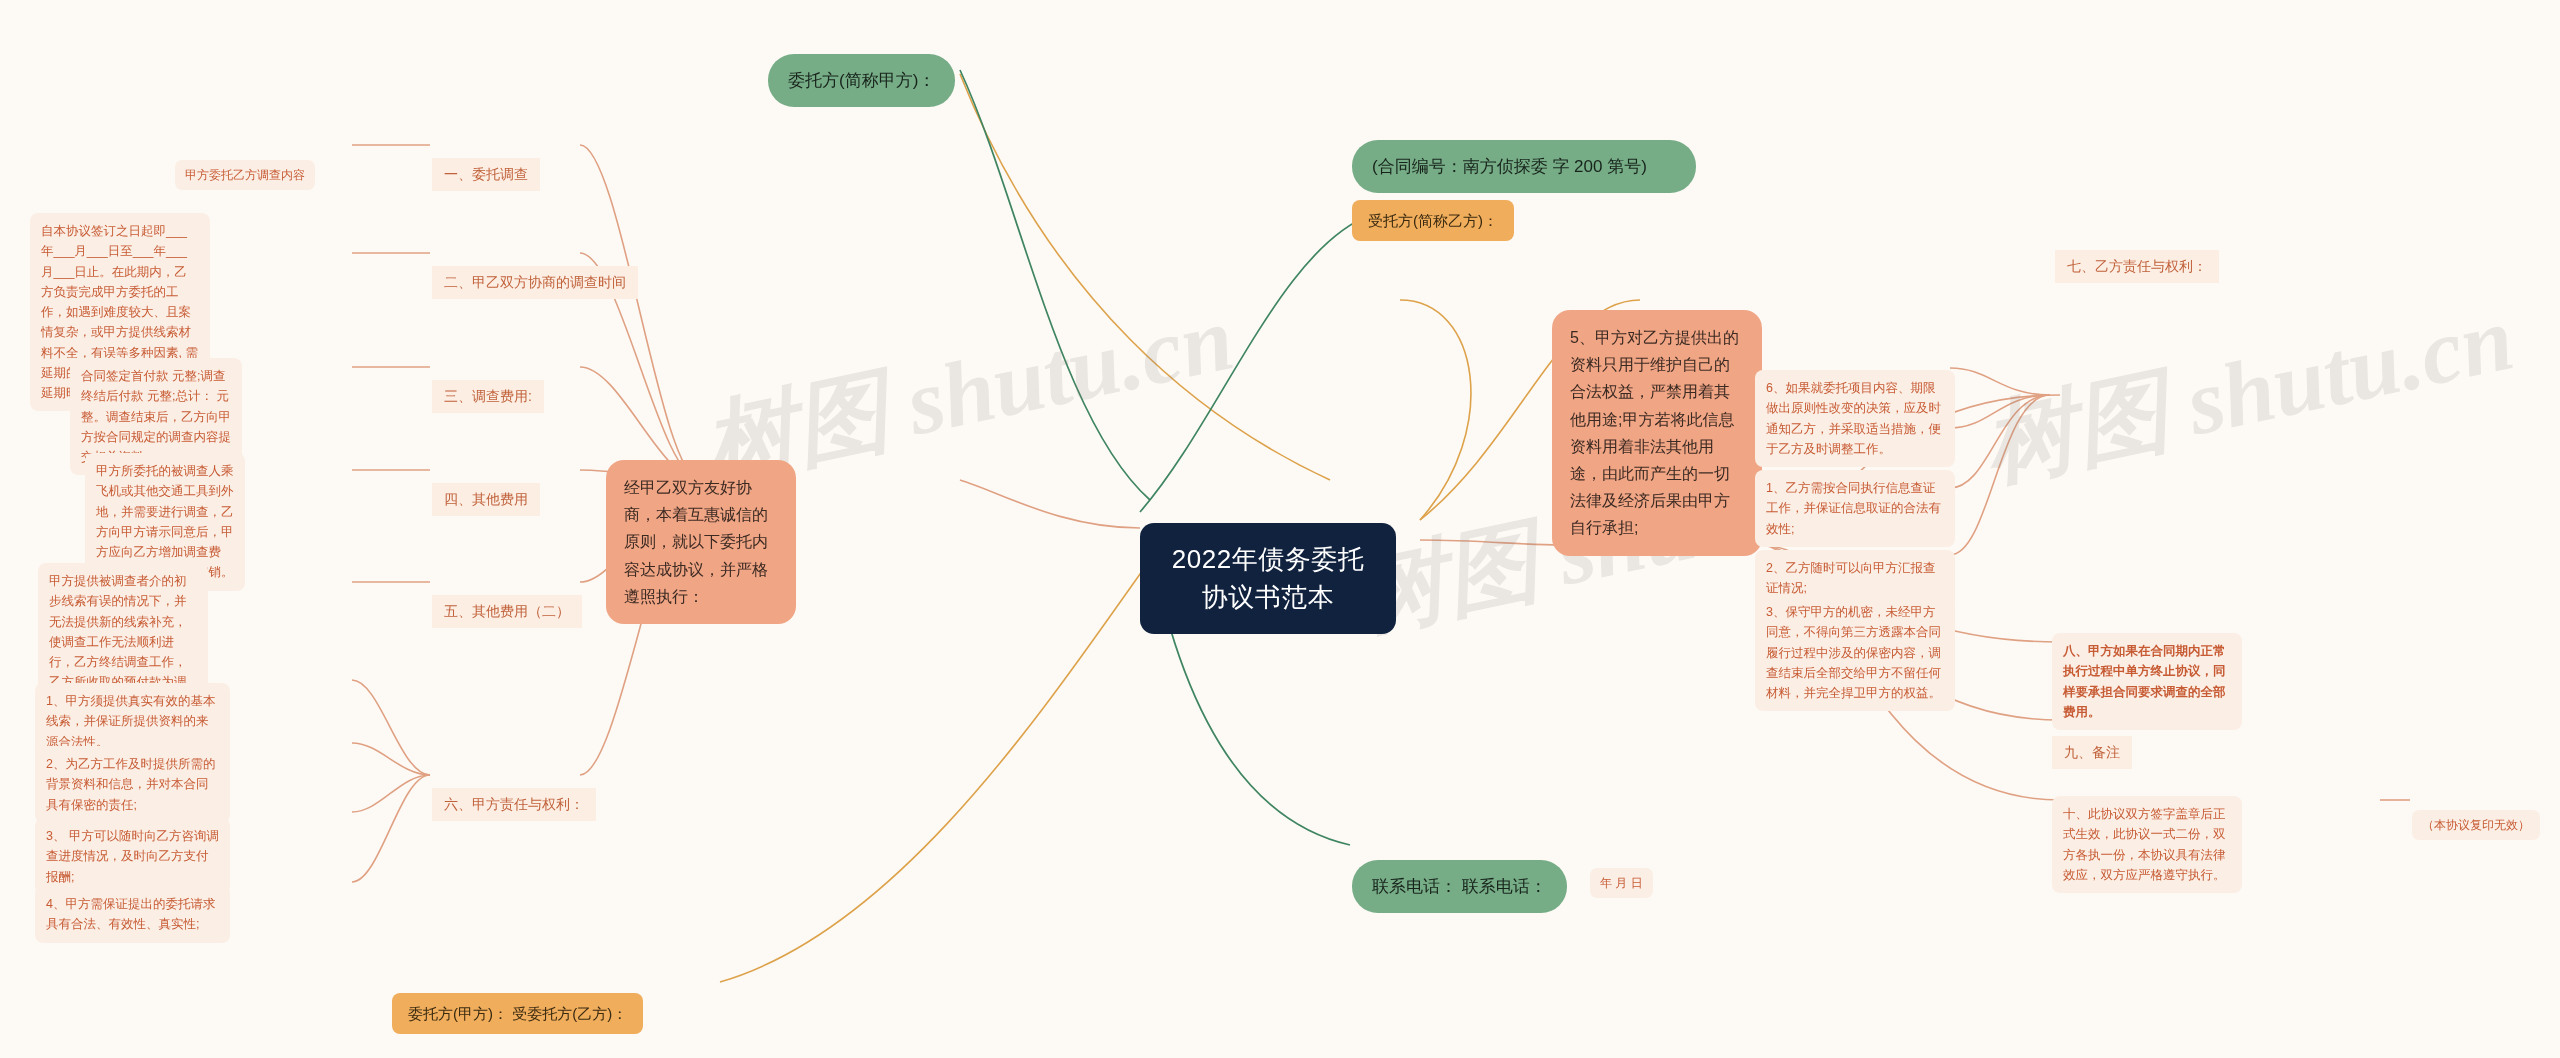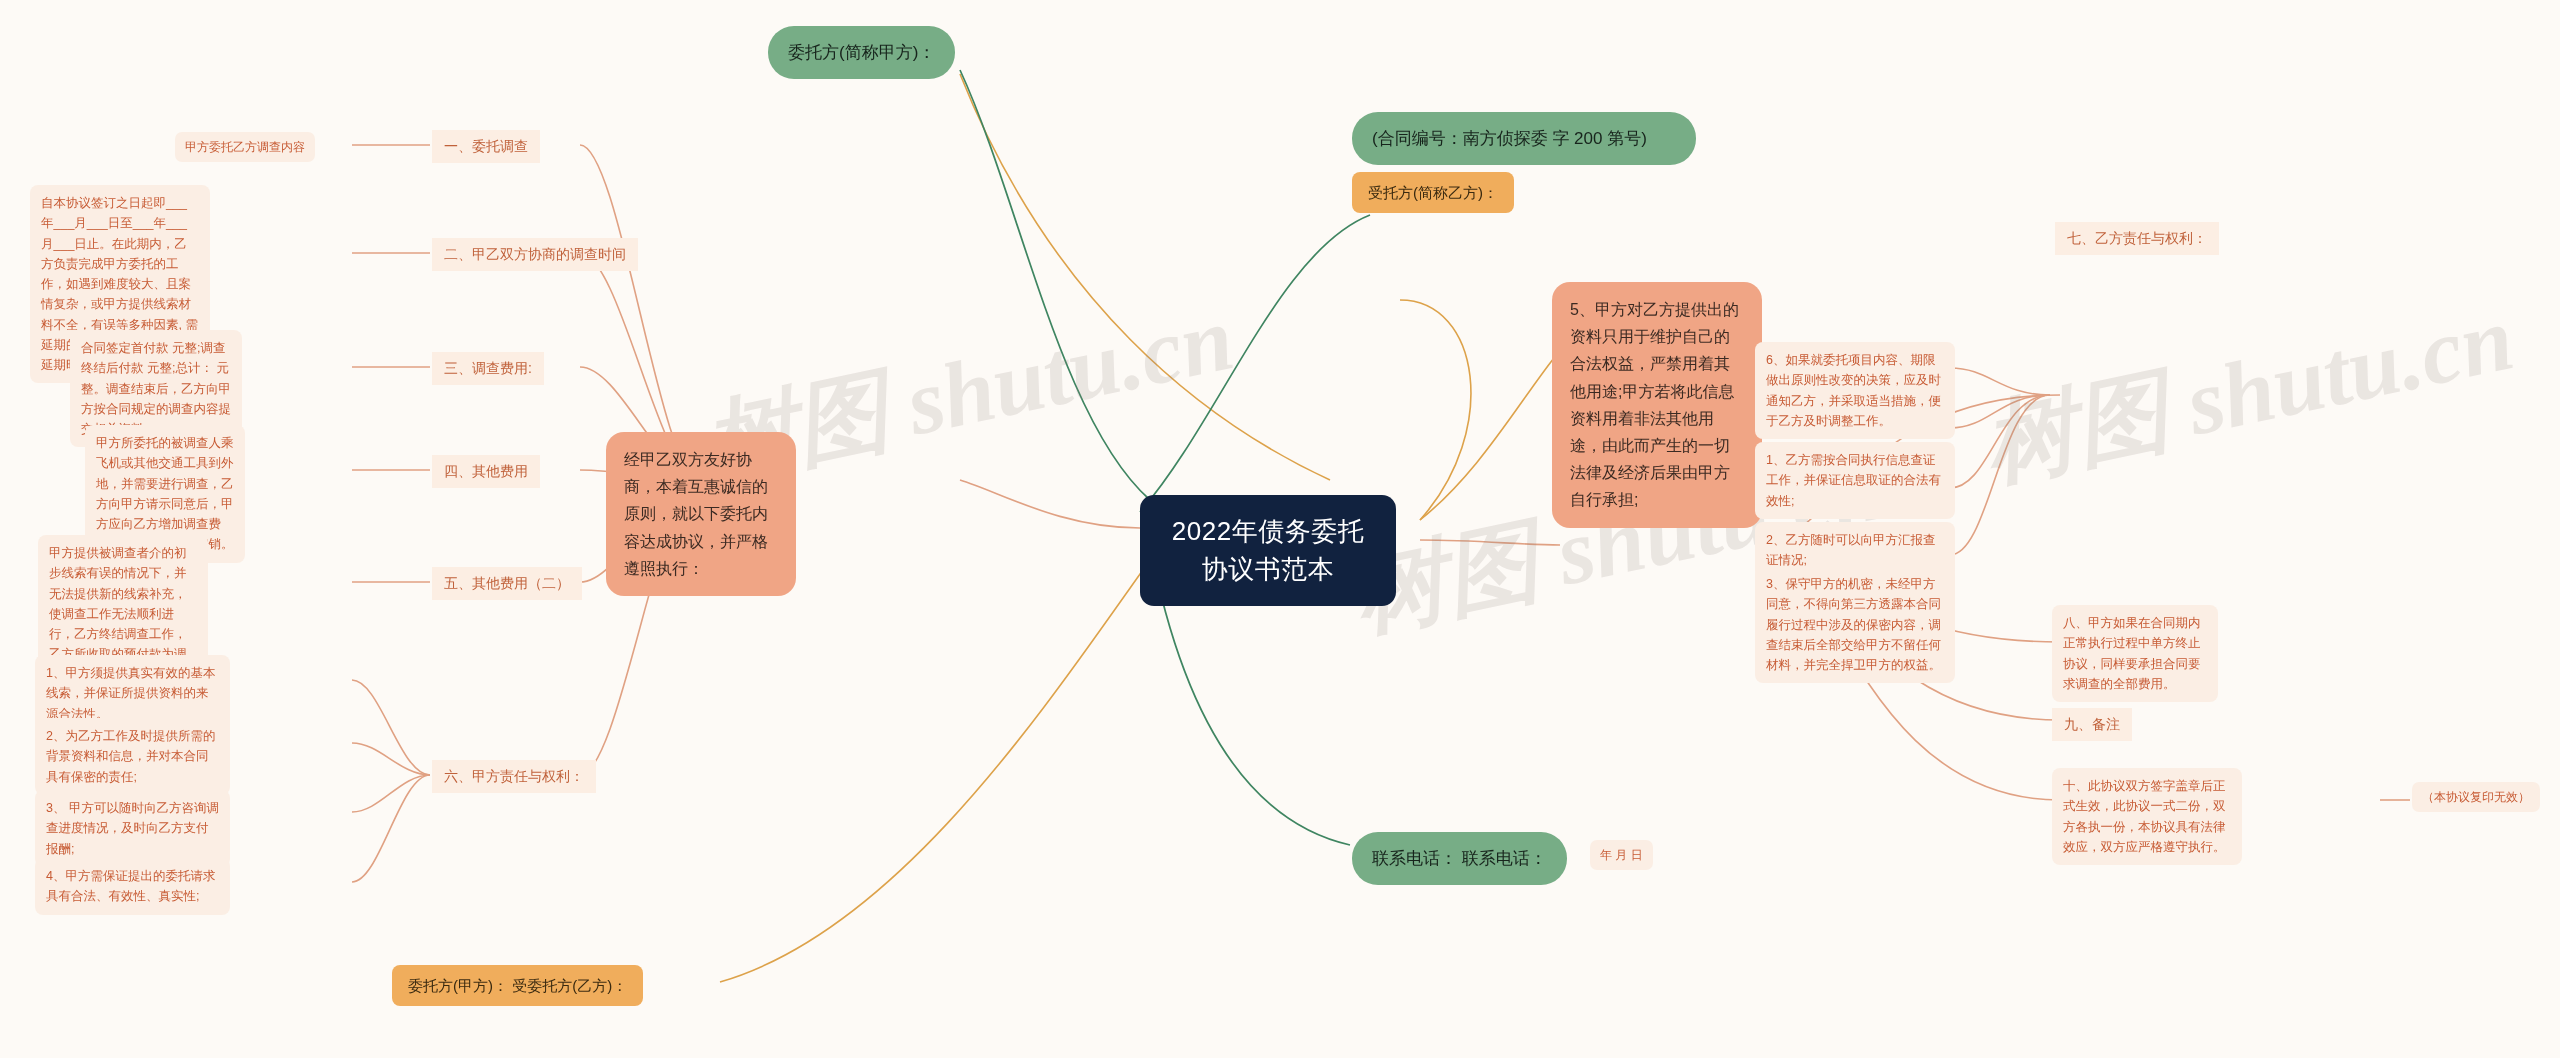--- a/index.html
+++ b/index.html
@@ -5,21 +5,21 @@
   html,body{margin:0;padding:0;}
   body{
     width:2560px;height:1058px;
     background:#fdfaf6;
     font-family:"Liberation Sans","DejaVu Sans",sans-serif;
     overflow:hidden;
     position:relative;
   }
   #canvas{position:absolute;left:0;top:0;width:2560px;height:1058px;}
   svg.links{position:absolute;left:0;top:0;width:2560px;height:1058px;pointer-events:none;}
-  .node{position:absolute;box-sizing:border-box;}
+  .node{position:absolute;box-sizing:border-box;margin-top:28px;}
 
   
   .central{
     background:#11223f;color:#ffffff;border-radius:14px;
     font-size:26px;line-height:1.45;text-align:center;
     padding:18px 26px;letter-spacing:.5px;
   }
   
   .bubble-salmon{
     background:#f0a585;color:#3b2a22;border-radius:18px;
@@ -194,21 +194,21 @@
   </div>
 
   <div class="node bubble-salmon" style="left:1552px;top:282px;width:210px;">
     <span>5、甲方对乙方提供出的资料只用于维护自己的合法权益，严禁用着其他用途;甲方若将此信息资料用着非法其他用途，由此而产生的一切法律及经济后果由甲方自行承担;</span>
   </div>
 
   <div class="node chip" style="left:2055px;top:222px;">
     <span>七、乙方责任与权利：</span>
   </div>
 
-  <div class="node leaf" style="left:2052px;top:605px;width:166px;">
+  <div class="node leaf" style="left:2052px;top:605px;width:190px;font-weight:bold;">
     <span>八、甲方如果在合同期内正常执行过程中单方终止协议，同样要承担合同要求调查的全部费用。</span>
   </div>
 
   <div class="node chip" style="left:2052px;top:708px;">
     <span>九、备注</span>
   </div>
 
   <div class="node leaf" style="left:2052px;top:768px;width:190px;">
     <span>十、此协议双方签字盖章后正式生效，此协议一式二份，双方各执一份，本协议具有法律效应，双方应严格遵守执行。</span>
   </div>

